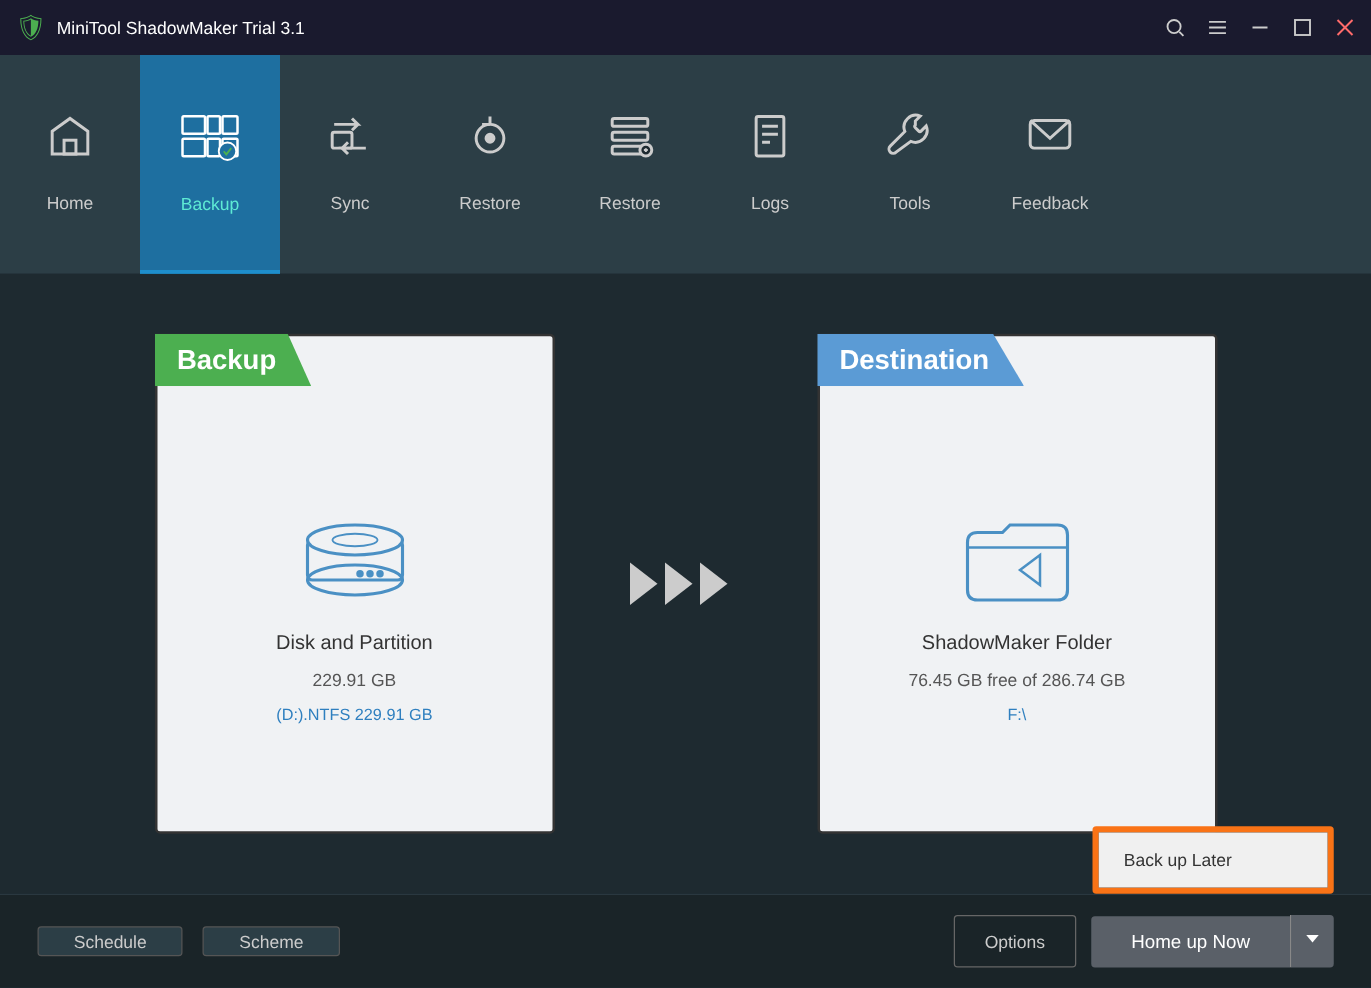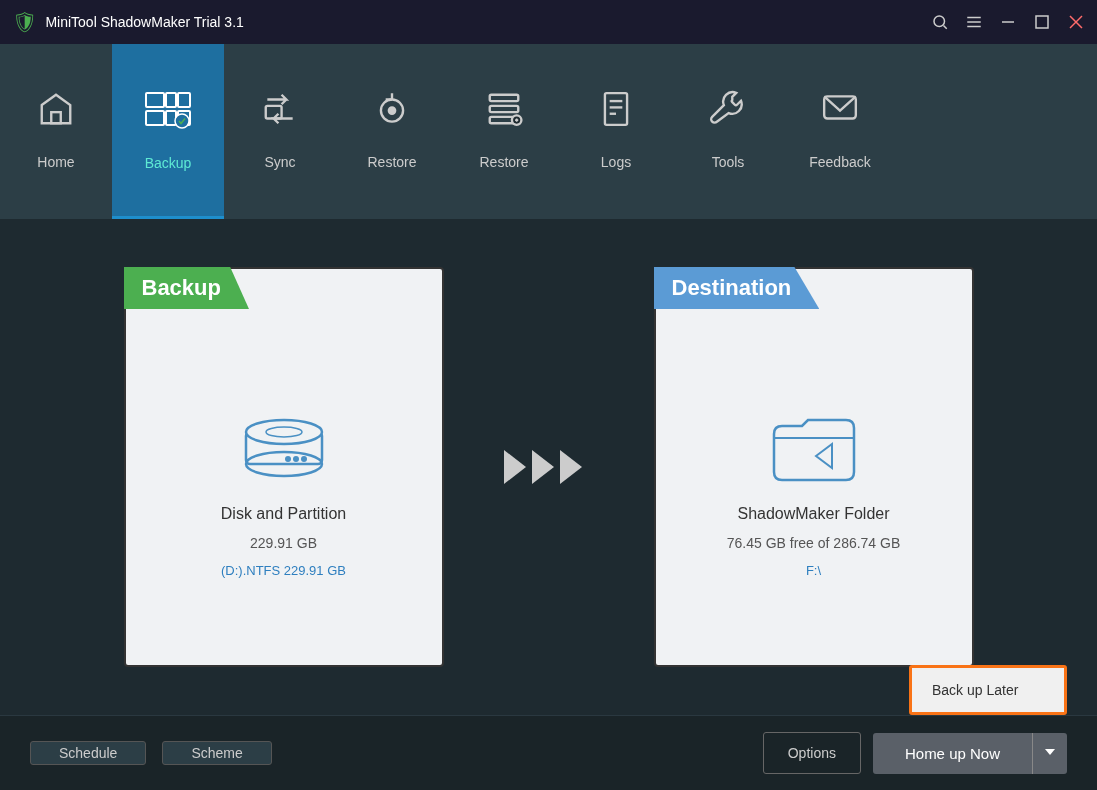--- a/index.html
+++ b/index.html
@@ -113,23 +113,23 @@
       background: transparent; color: #cccccc;
       border: 1px solid #666; padding: 12px 24px;
       font-size: 14px; cursor: pointer; border-radius: 3px;
       margin-right: 12px;
     }
 
     
     #dropdown-menu {
       position: absolute; bottom: 75px; right: 30px;
       background: #e8eaec;
-      border: 3px solid #f97316;
+      border: 5px solid #f97316;
       border-radius: 3px;
-      width: 158px;
+      width: 193px;
       z-index: 100;
       margin-top: 48px;
     }
     .dropdown-item {
       padding: 14px 20px;
       font-size: 14px; color: #333;
       cursor: pointer;
       background: #f0f0f0;
     }
   </style>

